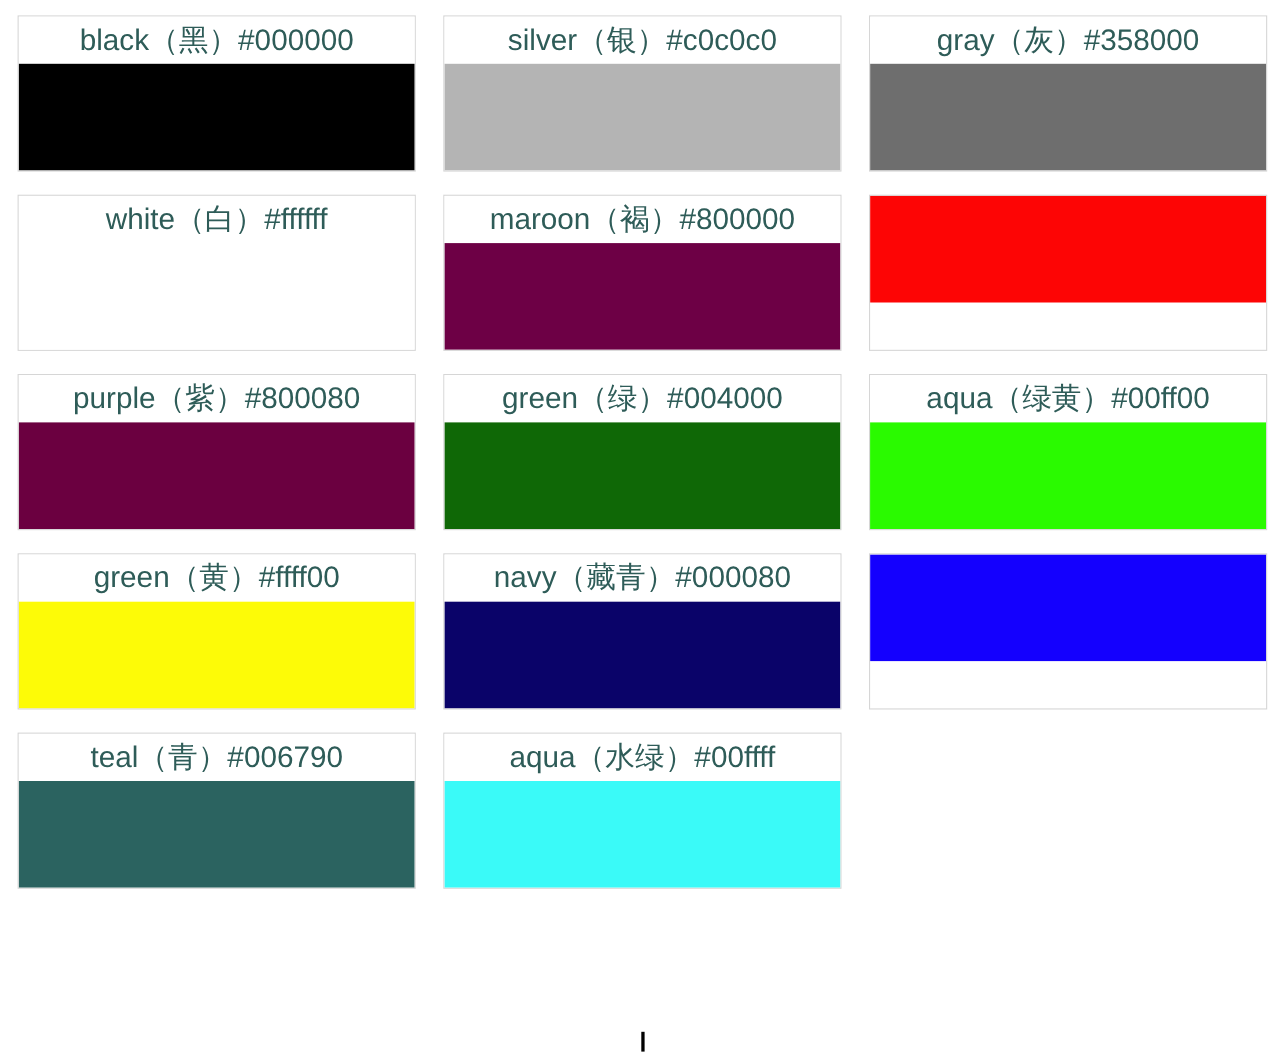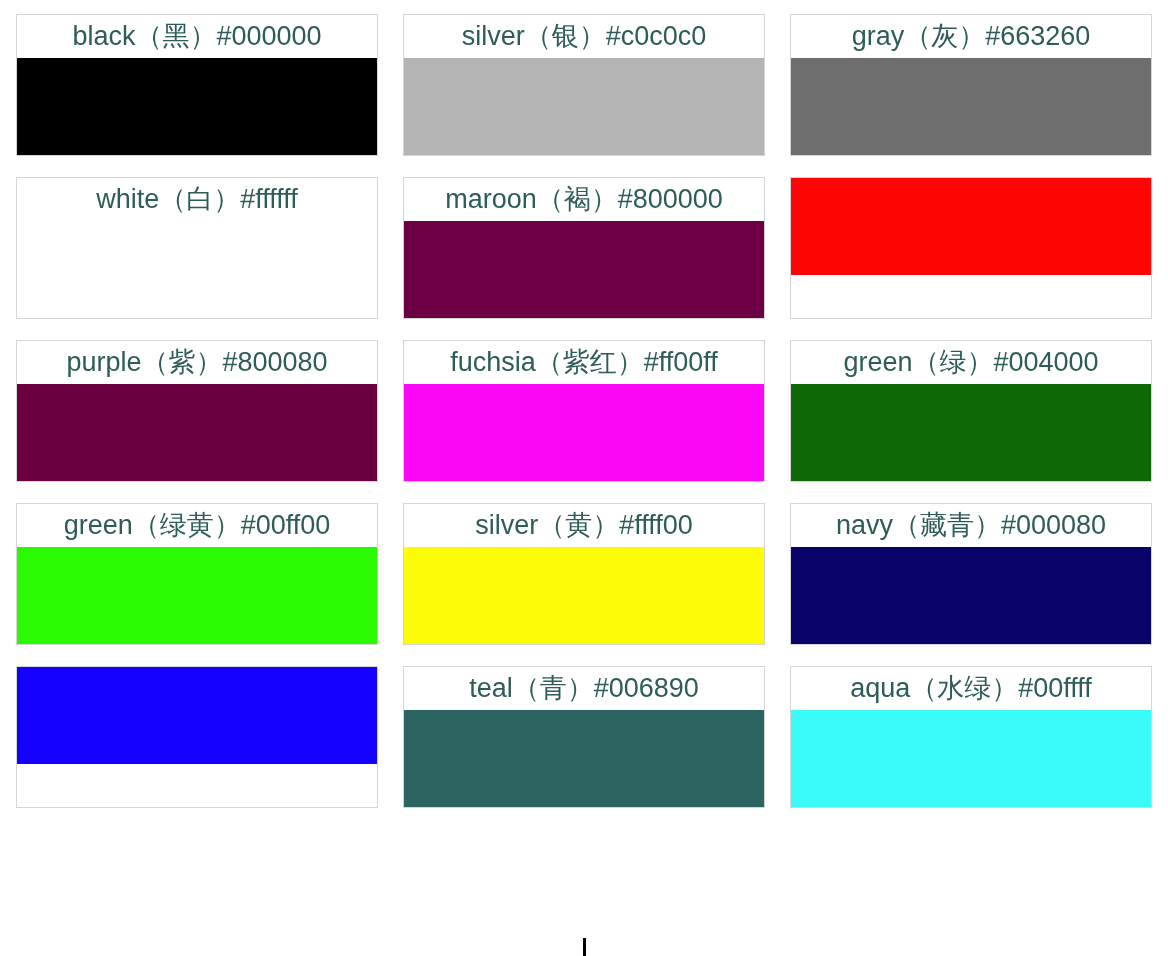--- a/index.html
+++ b/index.html
@@ -84,63 +84,59 @@
   <div id="swatch-grid">
       <div class="swatch-card">
         <div class="swatch-label">black（黑）#000000</div>
         <div class="swatch-fill" style="background: rgb(0, 0, 0);"></div>
       </div>
       <div class="swatch-card">
         <div class="swatch-label">silver（银）#c0c0c0</div>
         <div class="swatch-fill" style="background: rgb(180, 180, 180);"></div>
       </div>
       <div class="swatch-card">
-        <div class="swatch-label">gray（灰）#663260</div>
+        <div class="swatch-label">gray（灰）#358000</div>
         <div class="swatch-fill" style="background: rgb(110, 110, 110);"></div>
       </div>
       <div class="swatch-card">
         <div class="swatch-label">white（白）#ffffff</div>
         <div class="swatch-fill" style="background: rgb(255, 255, 255);"></div>
       </div>
       <div class="swatch-card">
         <div class="swatch-label">maroon（褐）#800000</div>
         <div class="swatch-fill" style="background: rgb(109, 0, 69);"></div>
       </div>
       <div class="swatch-card">
         <div class="swatch-fill" style="background: rgb(253, 5, 5);"></div>
       </div>
       <div class="swatch-card">
         <div class="swatch-label">purple（紫）#800080</div>
         <div class="swatch-fill" style="background: rgb(107, 0, 64);"></div>
       </div>
       <div class="swatch-card">
-        <div class="swatch-label">fuchsia（紫红）#ff00ff</div>
-        <div class="swatch-fill" style="background: rgb(252, 7, 246);"></div>
-      </div>
-      <div class="swatch-card">
         <div class="swatch-label">green（绿）#004000</div>
         <div class="swatch-fill" style="background: rgb(15, 104, 6);"></div>
       </div>
       <div class="swatch-card">
-        <div class="swatch-label">green（绿黄）#00ff00</div>
+        <div class="swatch-label">aqua（绿黄）#00ff00</div>
         <div class="swatch-fill" style="background: rgb(42, 250, 0);"></div>
       </div>
       <div class="swatch-card">
-        <div class="swatch-label">silver（黄）#ffff00</div>
+        <div class="swatch-label">green（黄）#ffff00</div>
         <div class="swatch-fill" style="background: rgb(253, 251, 7);"></div>
       </div>
       <div class="swatch-card">
         <div class="swatch-label">navy（藏青）#000080</div>
         <div class="swatch-fill" style="background: rgb(10, 3, 105);"></div>
       </div>
       <div class="swatch-card">
         <div class="swatch-fill" style="background: rgb(20, 0, 254);"></div>
       </div>
       <div class="swatch-card">
-        <div class="swatch-label">teal（青）#006890</div>
+        <div class="swatch-label">teal（青）#006790</div>
         <div class="swatch-fill" style="background: rgb(43, 99, 96);"></div>
       </div>
       <div class="swatch-card">
         <div class="swatch-label">aqua（水绿）#00ffff</div>
         <div class="swatch-fill" style="background: rgb(58, 250, 248);"></div>
       </div>
     </div>
 
   <div id="text-caret"></div>
 

